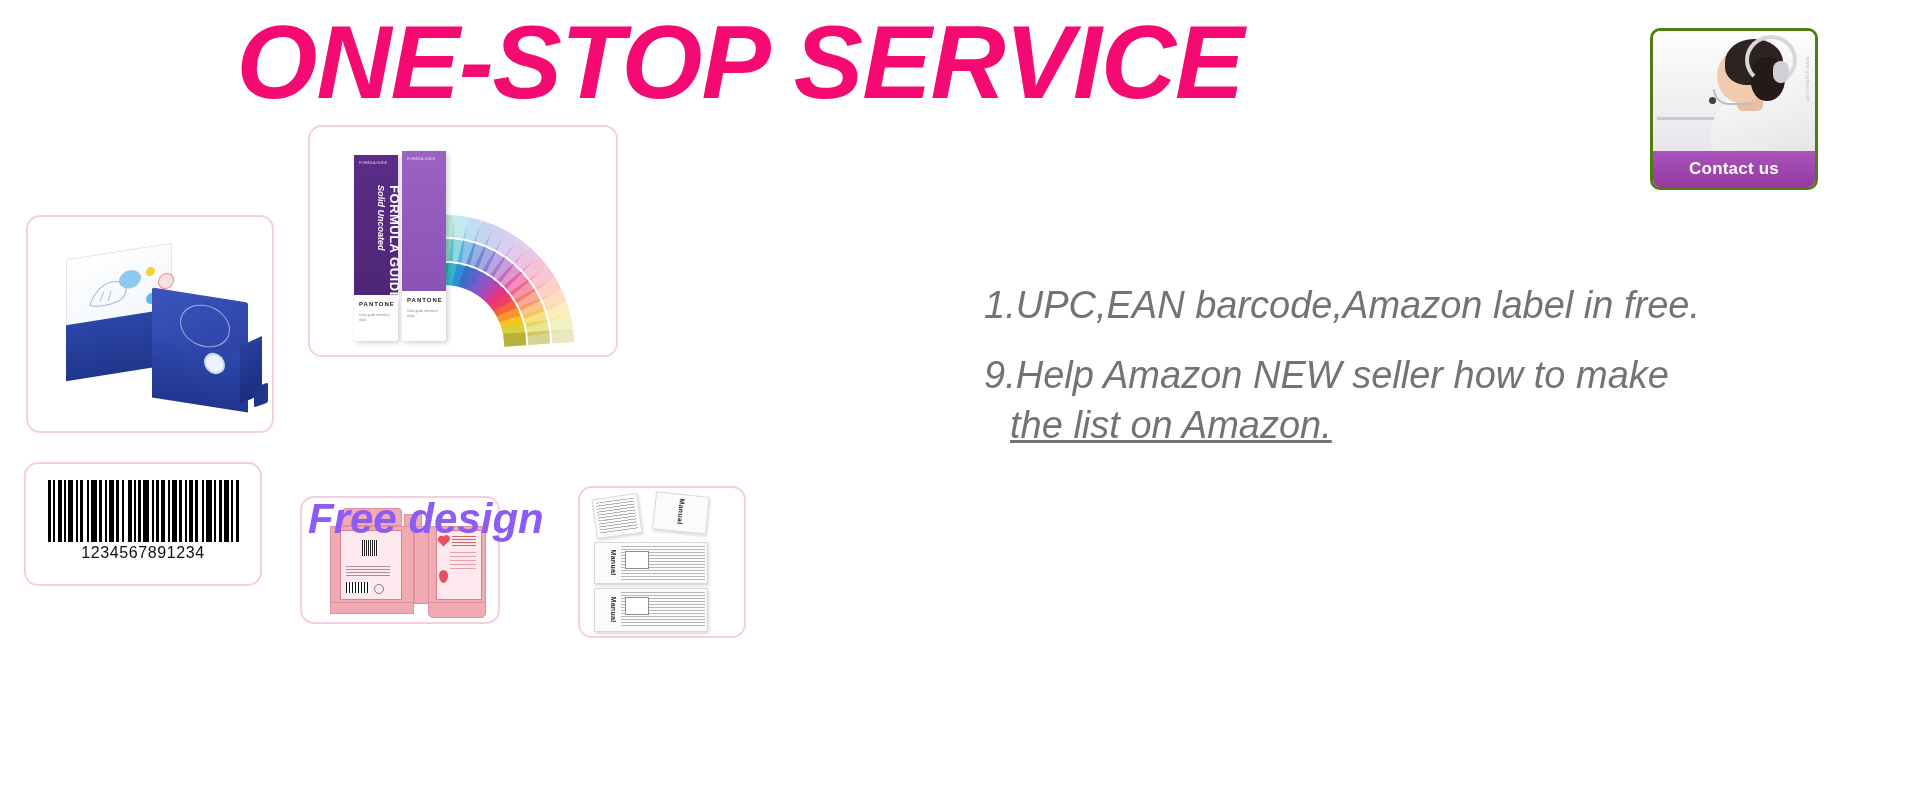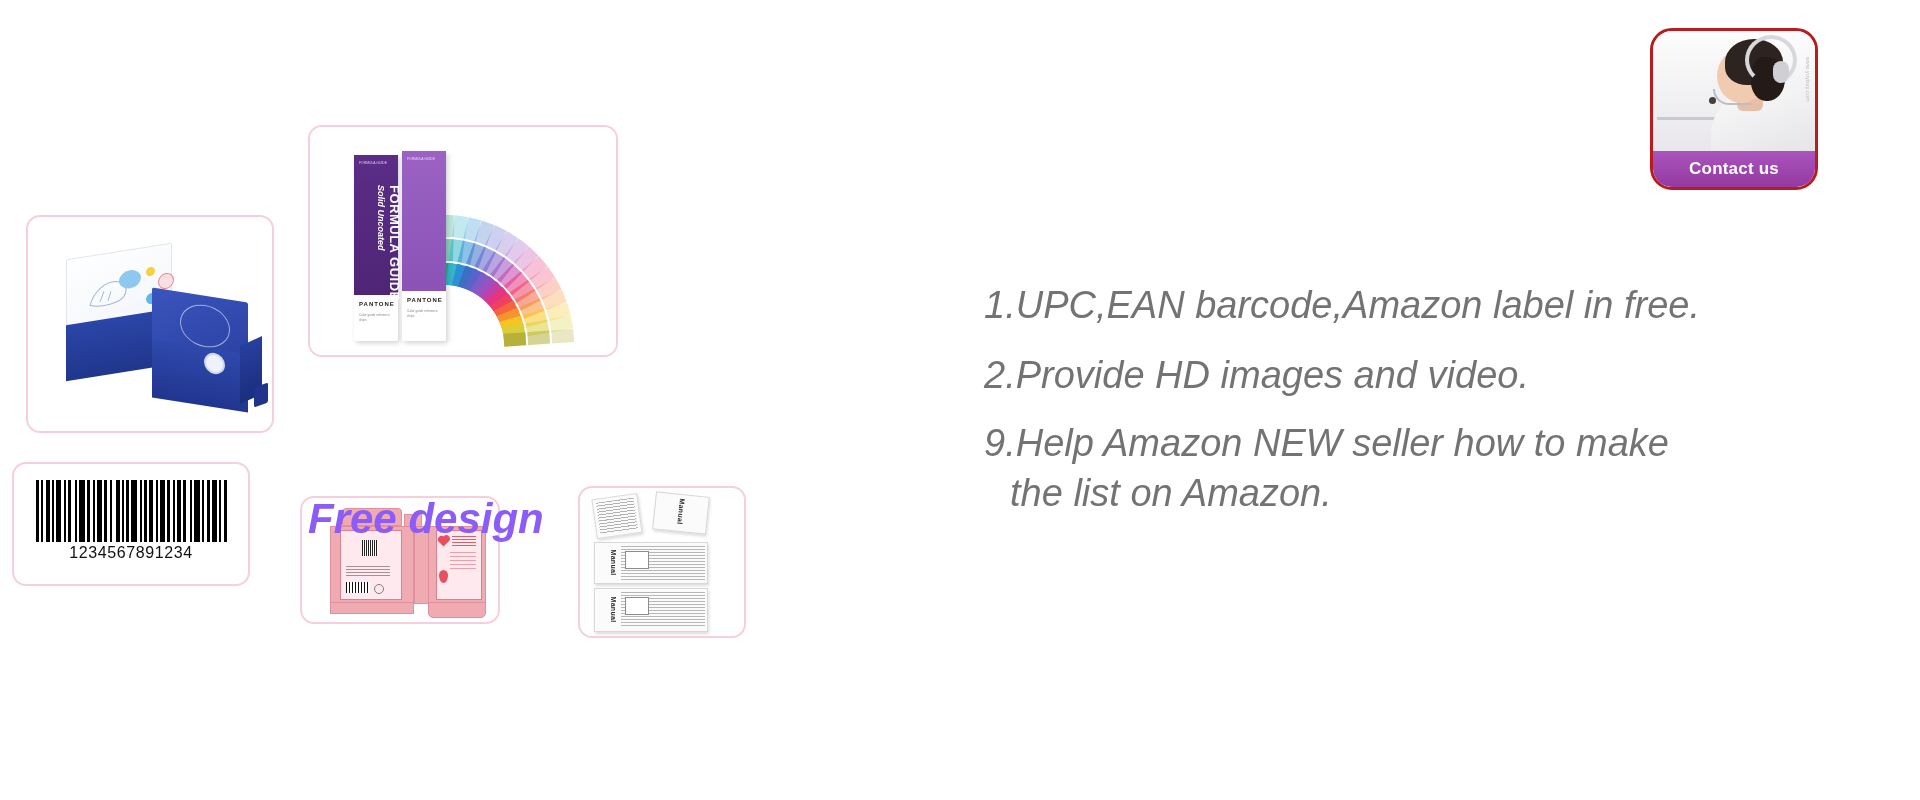--- a/index.html
+++ b/index.html
@@ -96,21 +96,21 @@
   }
   .guide-logo{
     position:absolute;left:5px;top:146px;font-size:6px;font-weight:bold;color:#222;letter-spacing:1px;
   }
   .guide-blurb{position:absolute;left:5px;top:158px;width:34px;font-size:3.2px;line-height:1.7;color:#888;}
 
   .fan{position:absolute;left:128px;top:22px;width:180px;height:200px;}
   .arc{position:absolute;left:0;top:0;width:100%;height:100%;}
 
   
-  #card-barcode{left:12px;top:462px;width:238px;height:124px;}
+  #card-barcode{left:24px;top:462px;width:238px;height:124px;}
   .bc-rows{position:absolute;left:22px;top:16px;width:196px;height:62px;display:flex;align-items:stretch;}
   .bc-rows i{display:block;height:100%;background:#000;}
   .bc-num{
     position:absolute;left:0;top:80px;width:100%;text-align:center;
     font-size:16px;color:#111;letter-spacing:.6px;
   }
 
   
   #card-dieline{left:300px;top:496px;width:200px;height:128px;}
   .dl{position:absolute;left:16px;top:10px;width:170px;height:108px;}
@@ -128,21 +128,21 @@
 
   
   #card-manual{left:578px;top:486px;width:168px;height:152px;}
   .leaf{position:absolute;background:#fbfbfb;border:1px solid #d8d8d8;box-shadow:1px 2px 3px rgba(0,0,0,.14);}
   .lines{position:absolute;inset:3px;background:repeating-linear-gradient(180deg,#9a9a9a 0 1px,transparent 1px 3px);opacity:.75;}
   .mlabel{
     position:absolute;color:#2a2a2a;font-size:7px;font-weight:bold;letter-spacing:.3px;white-space:nowrap;
   }
 
   
-  #card-contact{left:1650px;top:28px;width:168px;height:162px;border:3px solid #b91c1c;border-radius:22px;}
+  #card-contact{left:1650px;top:28px;width:168px;height:162px;border:3px solid #4d7c0f;border-radius:10px;}
   .photo{position:absolute;left:0;top:0;width:100%;height:120px;background:linear-gradient(180deg,#fdfdfd 0%,#f0f0f2 60%,#e9e6ec 100%);overflow:hidden;}
   .ph-shoulder{position:absolute;left:58px;top:58px;width:120px;height:70px;background:linear-gradient(160deg,#fafafa,#e2e2e6);border-radius:46px 30px 0 0;}
   .ph-neck{position:absolute;left:84px;top:50px;width:26px;height:30px;background:#e6bfa6;border-radius:6px;}
   .ph-face{position:absolute;left:64px;top:18px;width:48px;height:54px;background:#f0cbb0;border-radius:50% 45% 46% 50%;}
   .ph-hair{position:absolute;left:72px;top:8px;width:58px;height:46px;background:#2d2320;border-radius:50% 50% 42% 38%;}
   .ph-hair2{position:absolute;left:98px;top:26px;width:34px;height:44px;background:#241b19;border-radius:40% 50% 50% 44%;}
   .ph-band{position:absolute;left:92px;top:4px;width:44px;height:42px;border:4px solid #d8d8dc;border-radius:50%;border-bottom-color:transparent;}
   .ph-cup{position:absolute;left:120px;top:30px;width:16px;height:22px;background:#cfcfd4;border-radius:8px;}
   .ph-mic{position:absolute;left:60px;top:58px;width:36px;height:14px;border-bottom:2px solid #bdbdc2;border-left:2px solid #bdbdc2;border-radius:0 0 0 18px;}
   .ph-micball{position:absolute;left:56px;top:66px;width:7px;height:7px;border-radius:50%;background:#44403f;}
@@ -163,28 +163,29 @@
   }
 
   
   .points{position:absolute;left:940px;top:286px;width:980px;}
   .pt{
     font-size:38px;font-style:italic;color:#737373;white-space:nowrap;line-height:1.0;
   }
   .pt1{margin-left:44px;margin-bottom:32px;}
   .pt2{margin-left:44px;margin-bottom:30px;}
   .pt3{margin-left:44px;margin-bottom:12px;}
-  .pt3b{margin-left:70px;margin-bottom:12px;}
+  .pt3b{margin-left:70px;margin-bottom:12px;text-decoration:underline;}
   .pt4{margin-left:28px;}
 </style>
 </head>
 <body>
 
 <div class="stage">
 
+  <div class="title">ONE-STOP SERVICE</div>
 
   <div class="card" id="card-contact">
     <div class="photo">
       <div class="ph-line"></div>
       <div class="ph-line2"></div>
       <div class="ph-shoulder"></div>
       <div class="ph-neck"></div>
       <div class="ph-face"></div>
       <div class="ph-hair"></div>
       <div class="ph-hair2"></div>
@@ -447,18 +448,17 @@
       <div class="mlabel" style="left:6px;top:17px;transform:rotate(90deg)">Manual</div>
       <div style="position:absolute;left:26px;top:3px;width:84px;height:36px;background:repeating-linear-gradient(180deg,#a0a0a0 0 1px,transparent 1px 3px);opacity:.75"></div>
       <div style="position:absolute;left:30px;top:8px;width:22px;height:16px;border:1px solid #8d8d8d;background:#fff"></div>
     </div>
   </div>
 
   <div class="free-design">Free design</div>
 
   <div class="points">
     <div class="pt pt1">1.UPC,EAN barcode,Amazon label in free.</div>
-    <div class="pt pt2">2.Provide HD images and video.</div>
     <div class="pt pt3">9.Help Amazon NEW seller how to make</div>
     <div class="pt pt3b">the list on Amazon.</div>
   </div>
 
 </div>
 
 </body></html>

